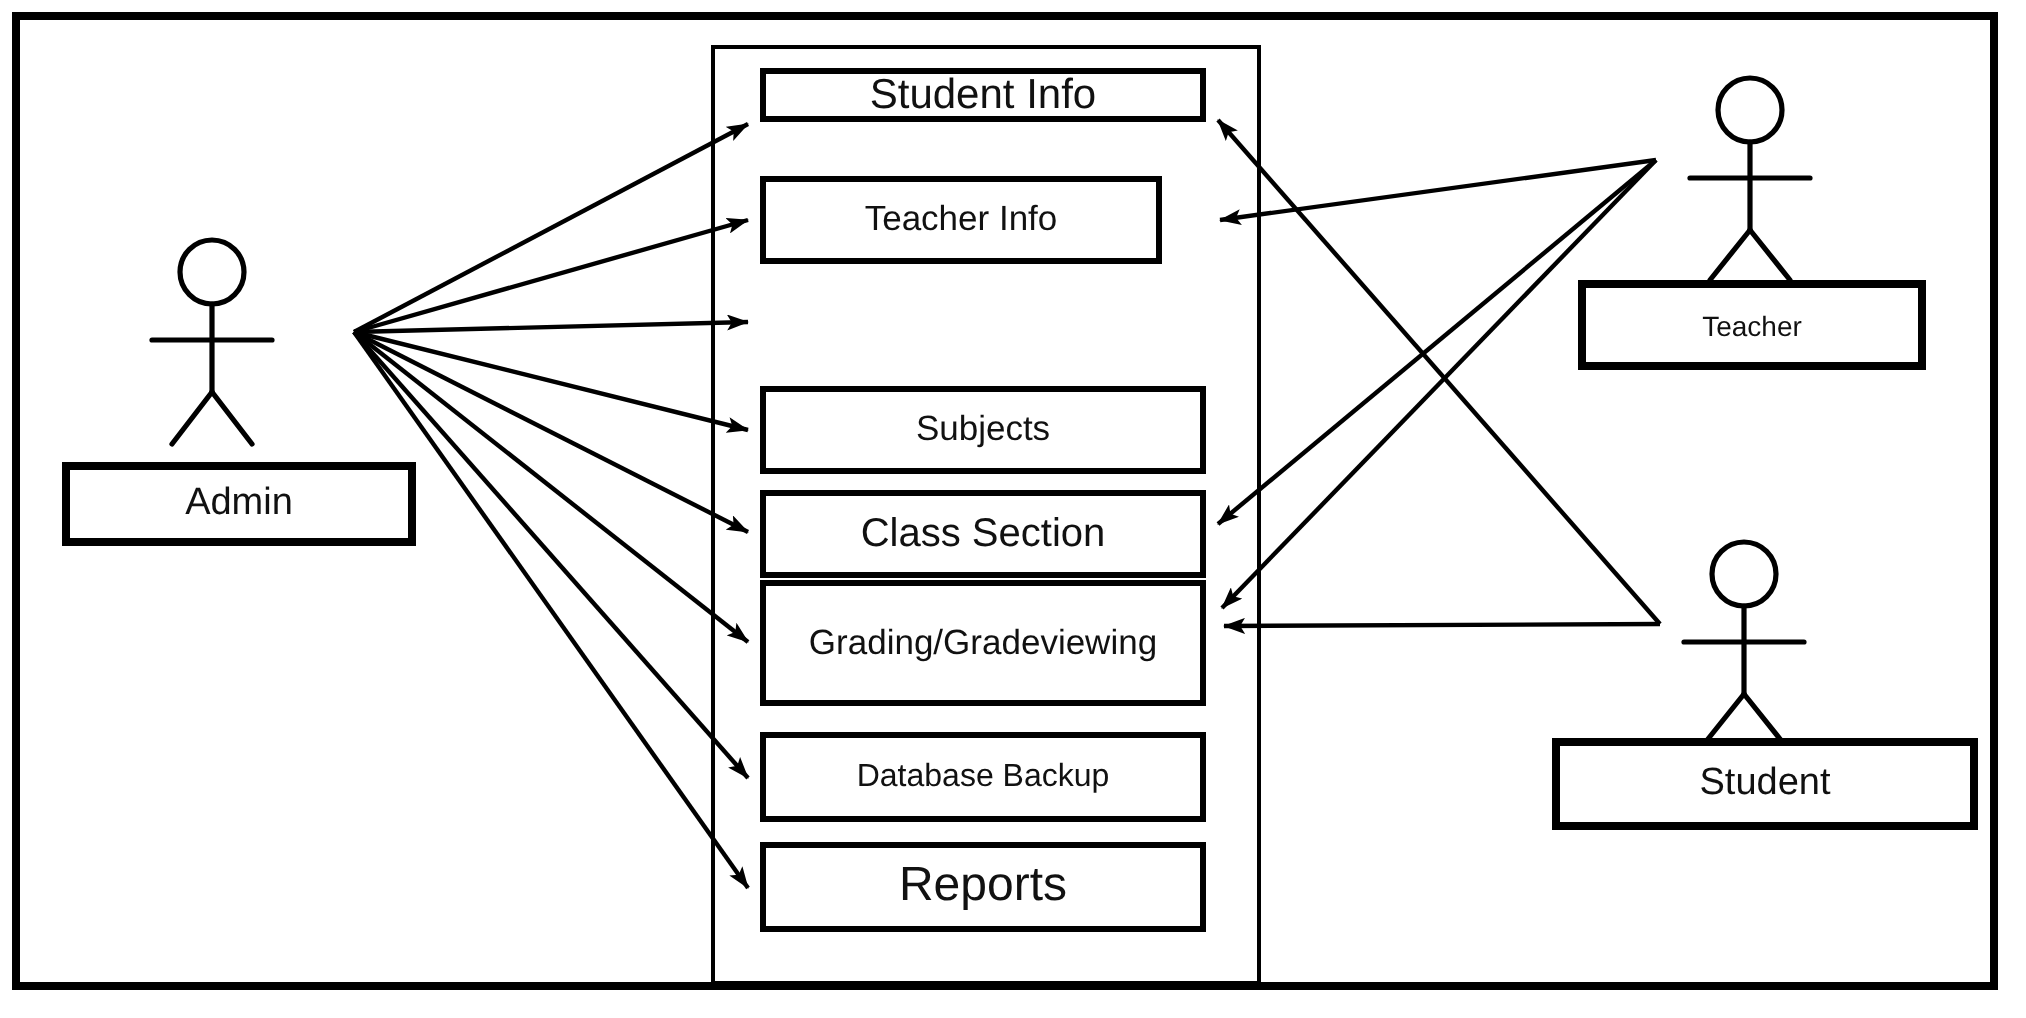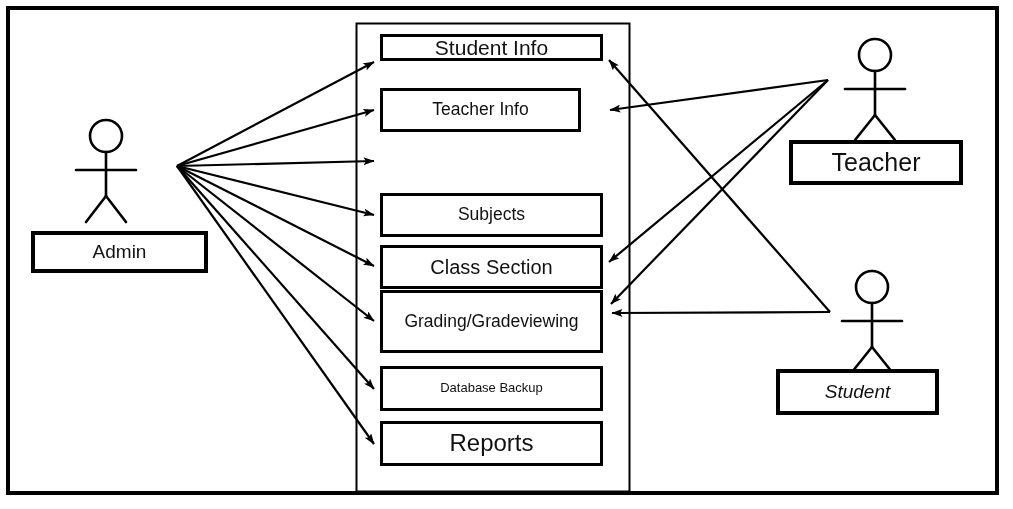--- a/index.html
+++ b/index.html
@@ -137,33 +137,33 @@
 
   <div class="usecase-box" style="left:380px; top:245px; width:223px; height:44px; font-size:20px;">
     <span class="uc-text">Class Section</span>
   </div>
 
   <div class="usecase-box" style="left:380px; top:290px; width:223px; height:63px; font-size:17.5px; ">
     <span class="uc-text">Grading/Grade</span>
     <span class="uc-line2">viewing</span>
   </div>
 
-  <div class="usecase-box" style="left:380px; top:366px; width:223px; height:45px; font-size:13px;">
+  <div class="usecase-box" style="left:380px; top:366px; width:223px; height:45px; font-size:16px;">
     <span class="uc-text">Database  Backup</span>
   </div>
 
   <div class="usecase-box" style="left:380px; top:421px; width:223px; height:45px; font-size:24px;">
     <span class="uc-text">Reports</span>
   </div>
 
   <div class="actor-label-box" style="left:31px; top:231px; width:177px; height:42px; font-size:19px;">
     <span>Admin</span>
   </div>
 
-  <div class="actor-label-box" style="left:789px; top:140px; width:174px; height:45px; font-size:25px;">
+  <div class="actor-label-box" style="left:789px; top:140px; width:174px; height:45px; font-size:14px;">
     <span>Teacher</span>
   </div>
 
-  <div class="actor-label-box" style="left:776px; top:369px; width:163px; height:46px; font-size:19px;font-style:italic;">
+  <div class="actor-label-box" style="left:776px; top:369px; width:213px; height:46px; font-size:19px;">
     <span>Student</span>
   </div>
 
 </div>
 
 </body></html>

